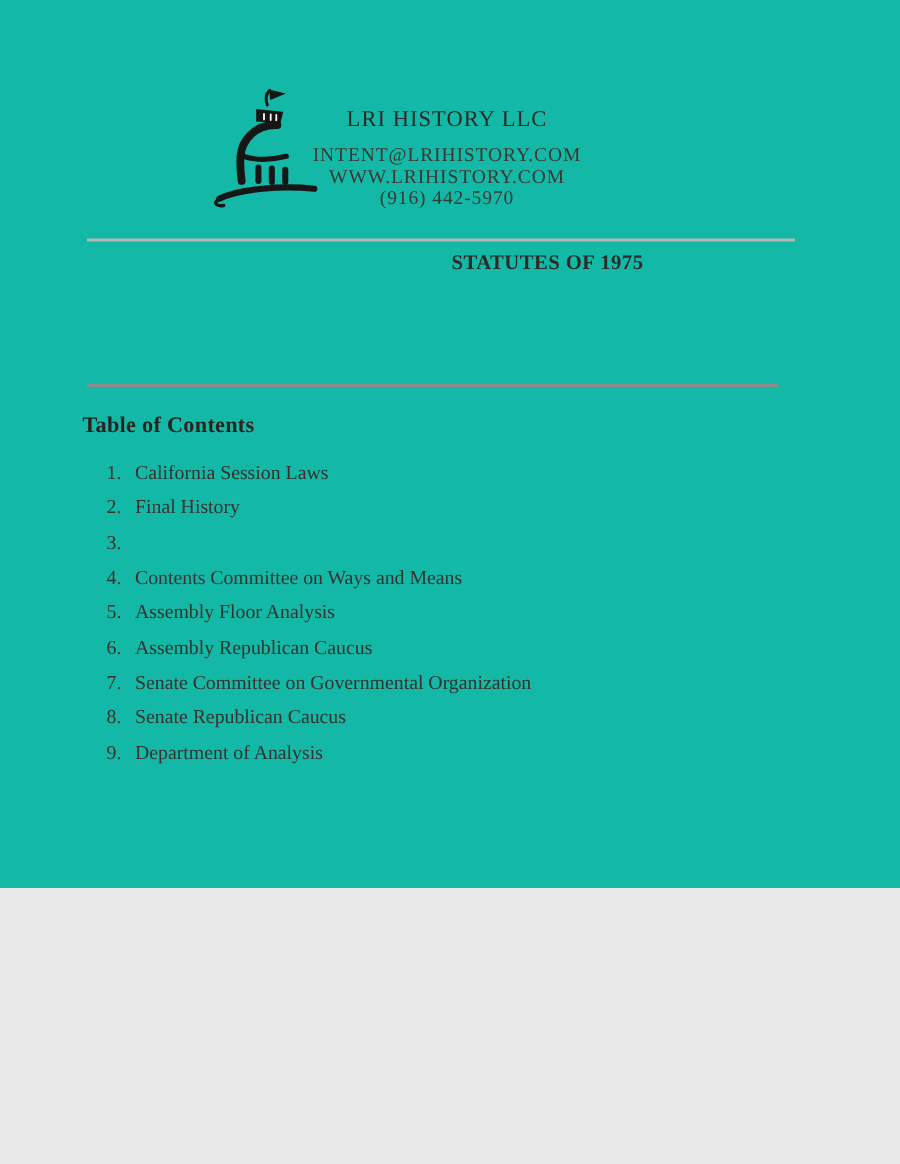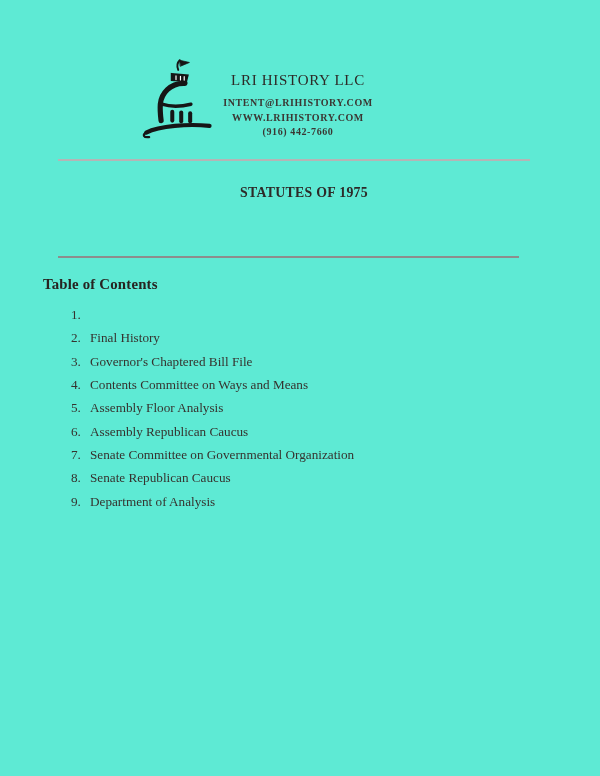--- a/index.html
+++ b/index.html
@@ -1,20 +1,20 @@
 <!DOCTYPE html>
 <html><head>
 <meta charset="utf-8">
 <style>
   html, body { margin: 0; padding: 0; background: #e8e8e8; }
   .page {
     position: relative;
     width: 600px;
-    height: 776px;
-    background: #5eead4;
+    height: 592px;
+    background: #14b8a6;
     font-family: "Liberation Serif", "DejaVu Serif", serif;
     color: #33302d;
     overflow: hidden;
   }
 
   
   .logo {
     position: absolute;
     left: 137px;
     top: 58px;
@@ -29,60 +29,59 @@
     text-align: center;
   }
   .company-name {
     font-size: 15px;
     letter-spacing: 0.7px;
     color: #2d2a27;
     white-space: pre;
     margin-bottom: 7px;
   }
   .contact-line {
-    font-size: 10px;
+    font-size: 13px;
     letter-spacing: 0.6px;
     line-height: 14.6px;
     color: #3b3733;
     white-space: pre;
-    font-weight: bold;
   }
 
   
   .rule { position: absolute; }
   .rule-top {
     left: 58px; top: 159px; width: 472px; height: 2px;
     background: #b5b5b5;
   }
   .rule-bottom {
     left: 58px; top: 256px; width: 461px; height: 1.6px;
     background: #8d8d8d;
   }
 
   
   .ref-block {
     position: absolute;
-    top: 182px;
+    top: 164px;
     left: 240px;
     width: 250px;
-    text-align: left;
+    text-align: center;
   }
   .ref-line {
     font-weight: bold;
     font-size: 13.8px;
     line-height: 21.6px;
     letter-spacing: 0.3px;
     color: #2d2a28;
     white-space: pre;
   }
 
   
   .toc-title {
     position: absolute;
-    left: 43px;
+    left: 55px;
     top: 276px;
     font-weight: bold;
     font-size: 14.8px;
     color: #272320;
     letter-spacing: 0.2px;
   }
   .toc-list {
     position: absolute;
     left: 57px;
     top: 307px;
@@ -137,43 +136,43 @@
 
         <path d="M10 100 C5 103 6 107 14 106" stroke-width="3"></path>
       </g>
     </svg>
   </div>
 
   <div class="header-text">
     <div class="company-name">LRI HISTORY LLC</div>
     <div class="contact-line">INTENT@LRIHISTORY.COM</div>
     <div class="contact-line">WWW.LRIHISTORY.COM</div>
-    <div class="contact-line">(916) 442-7660</div>
+    <div class="contact-line">(916) 442-5970</div>
   </div>
 
   <div class="rule rule-top"></div>
   <div class="rule rule-bottom"></div>
 
   <div class="ref-block">
     <div class="ref-line">STATUTES OF 1975</div>
   </div>
 
   <div class="toc-title">Table of Contents</div>
 
   <ol class="toc-list">
     <li class="toc-item">
       <span class="toc-num">1.</span>
+      <span class="toc-label">California Session Laws</span>
     </li>
     <li class="toc-item">
       <span class="toc-num">2.</span>
       <span class="toc-label">Final History</span>
     </li>
     <li class="toc-item">
       <span class="toc-num">3.</span>
-      <span class="toc-label">Governor's Chaptered Bill File</span>
     </li>
     <li class="toc-item">
       <span class="toc-num">4.</span>
       <span class="toc-label">Contents Committee on Ways and Means</span>
     </li>
     <li class="toc-item">
       <span class="toc-num">5.</span>
       <span class="toc-label">Assembly Floor Analysis</span>
     </li>
     <li class="toc-item">

